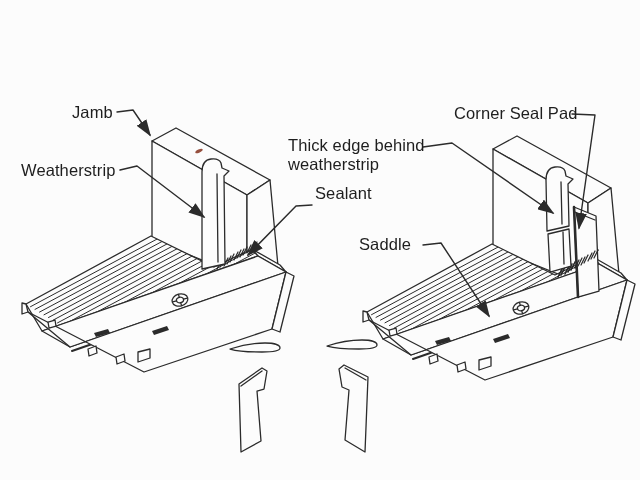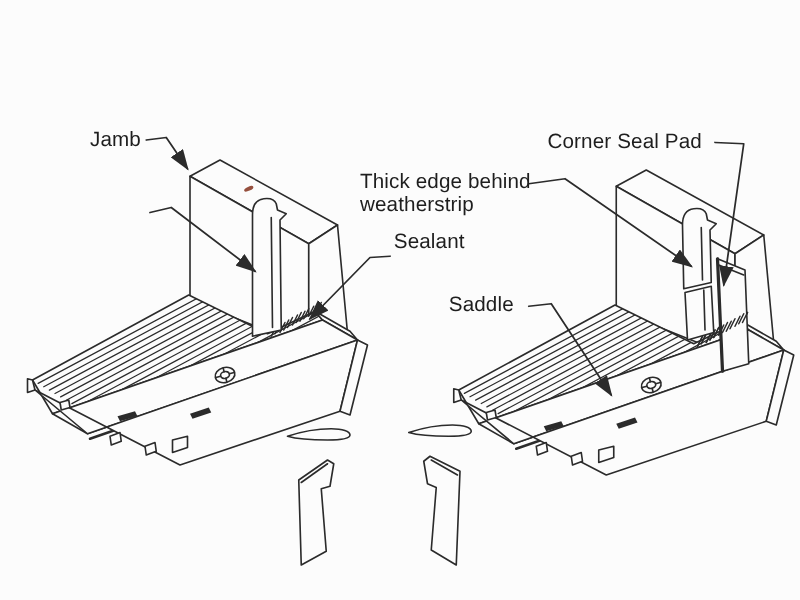--- a/index.html
+++ b/index.html
@@ -148,17 +148,18 @@
       <path d="M117,112 L133,110 L150,135" marker-end="url(#ah)"></path>
       <path d="M120,170 L137,166 L204,217" marker-end="url(#ah)"></path>
       <path d="M312,205 L296,206 L248,255" marker-end="url(#ah)"></path>
       <path d="M423,147 L452,143 L553,213" marker-end="url(#ah)"></path>
       <path d="M572,114 L595,115 L579,228" marker-end="url(#ah)"></path>
       <path d="M423,245 L441,243 L489,316" marker-end="url(#ah)"></path>
     </g>
   </svg>
 
   <div class="lbl" style="left:72px;top:103px">Jamb</div>
+  <div class="lbl" style="left:21px;top:161px">Weatherstrip</div>
   <div class="lbl" style="left:315px;top:184px">Sealant</div>
   <div class="lbl wrap" style="left:288px;top:136px;width:142px">Thick edge behind weatherstrip</div>
-  <div class="lbl" style="left:438px;top:104px">Corner Seal Pad</div>
+  <div class="lbl" style="left:454px;top:104px">Corner Seal Pad</div>
   <div class="lbl" style="left:359px;top:235px">Saddle</div>
 </div>
 
 </body></html>

